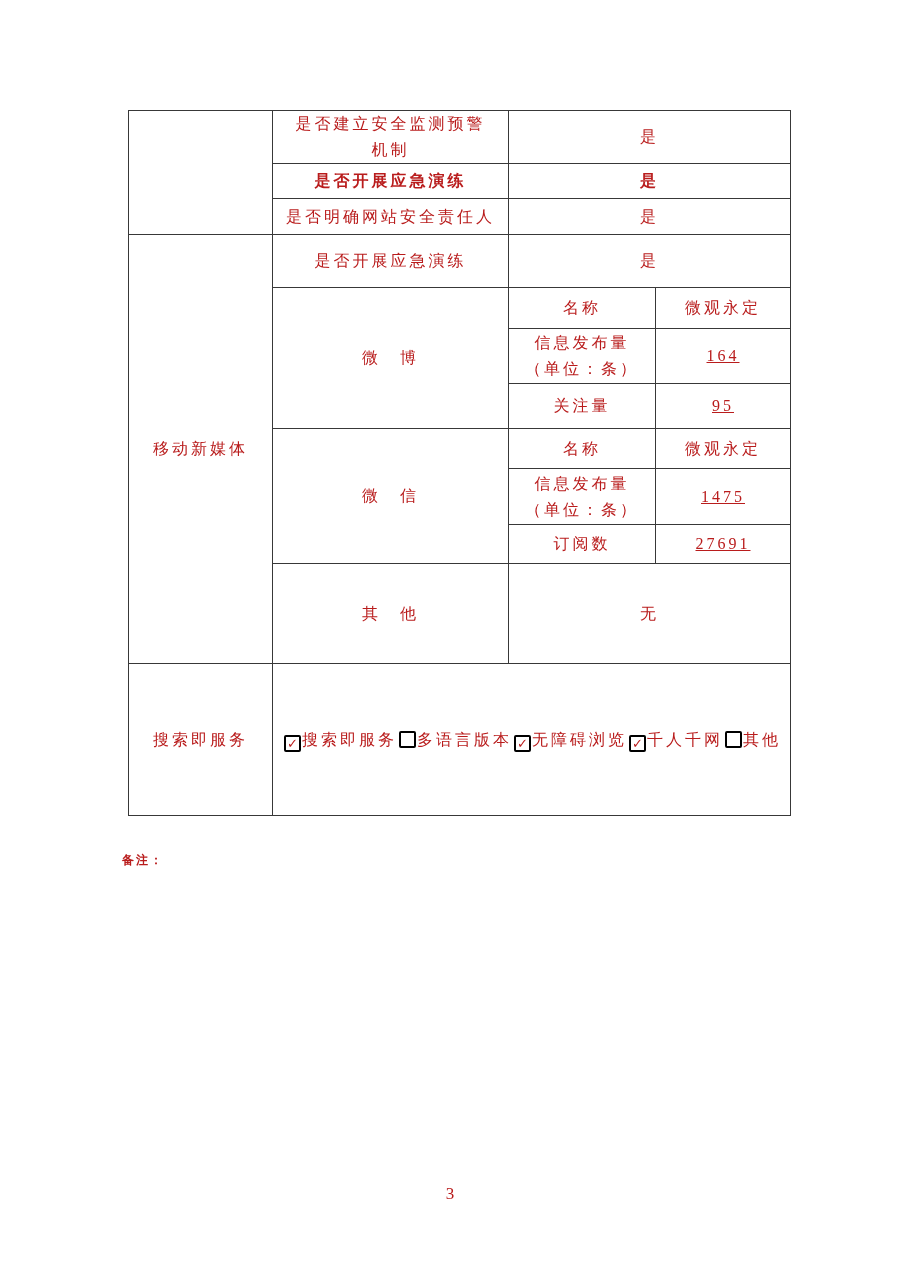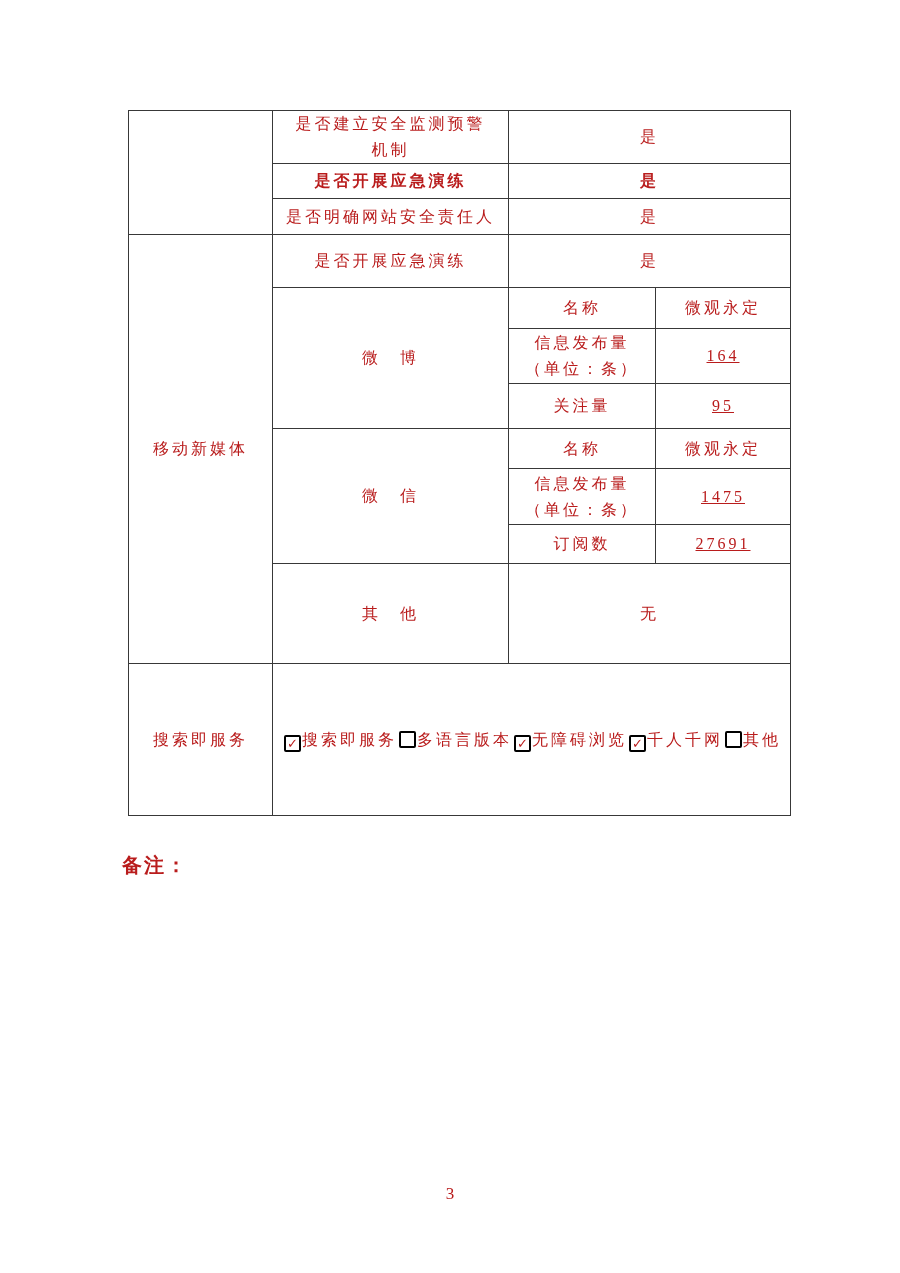--- a/index.html
+++ b/index.html
@@ -61,21 +61,21 @@
     font-family: "DejaVu Sans", sans-serif;
     font-weight: bold;
     font-size: 13px;
     letter-spacing: 0;
   }
   .cb-label { white-space: nowrap; }
   .notes {
     position: absolute;
     left: 122px;
     top: 852px;
-    font-size: 20px;
+    font-size: 12px;
     font-weight: bold;
     letter-spacing: 2px;
   }
   .page-number {
     position: absolute;
     left: 0;
     top: 1184px;
     width: 100%;
     text-align: center;
     font-size: 17px;

